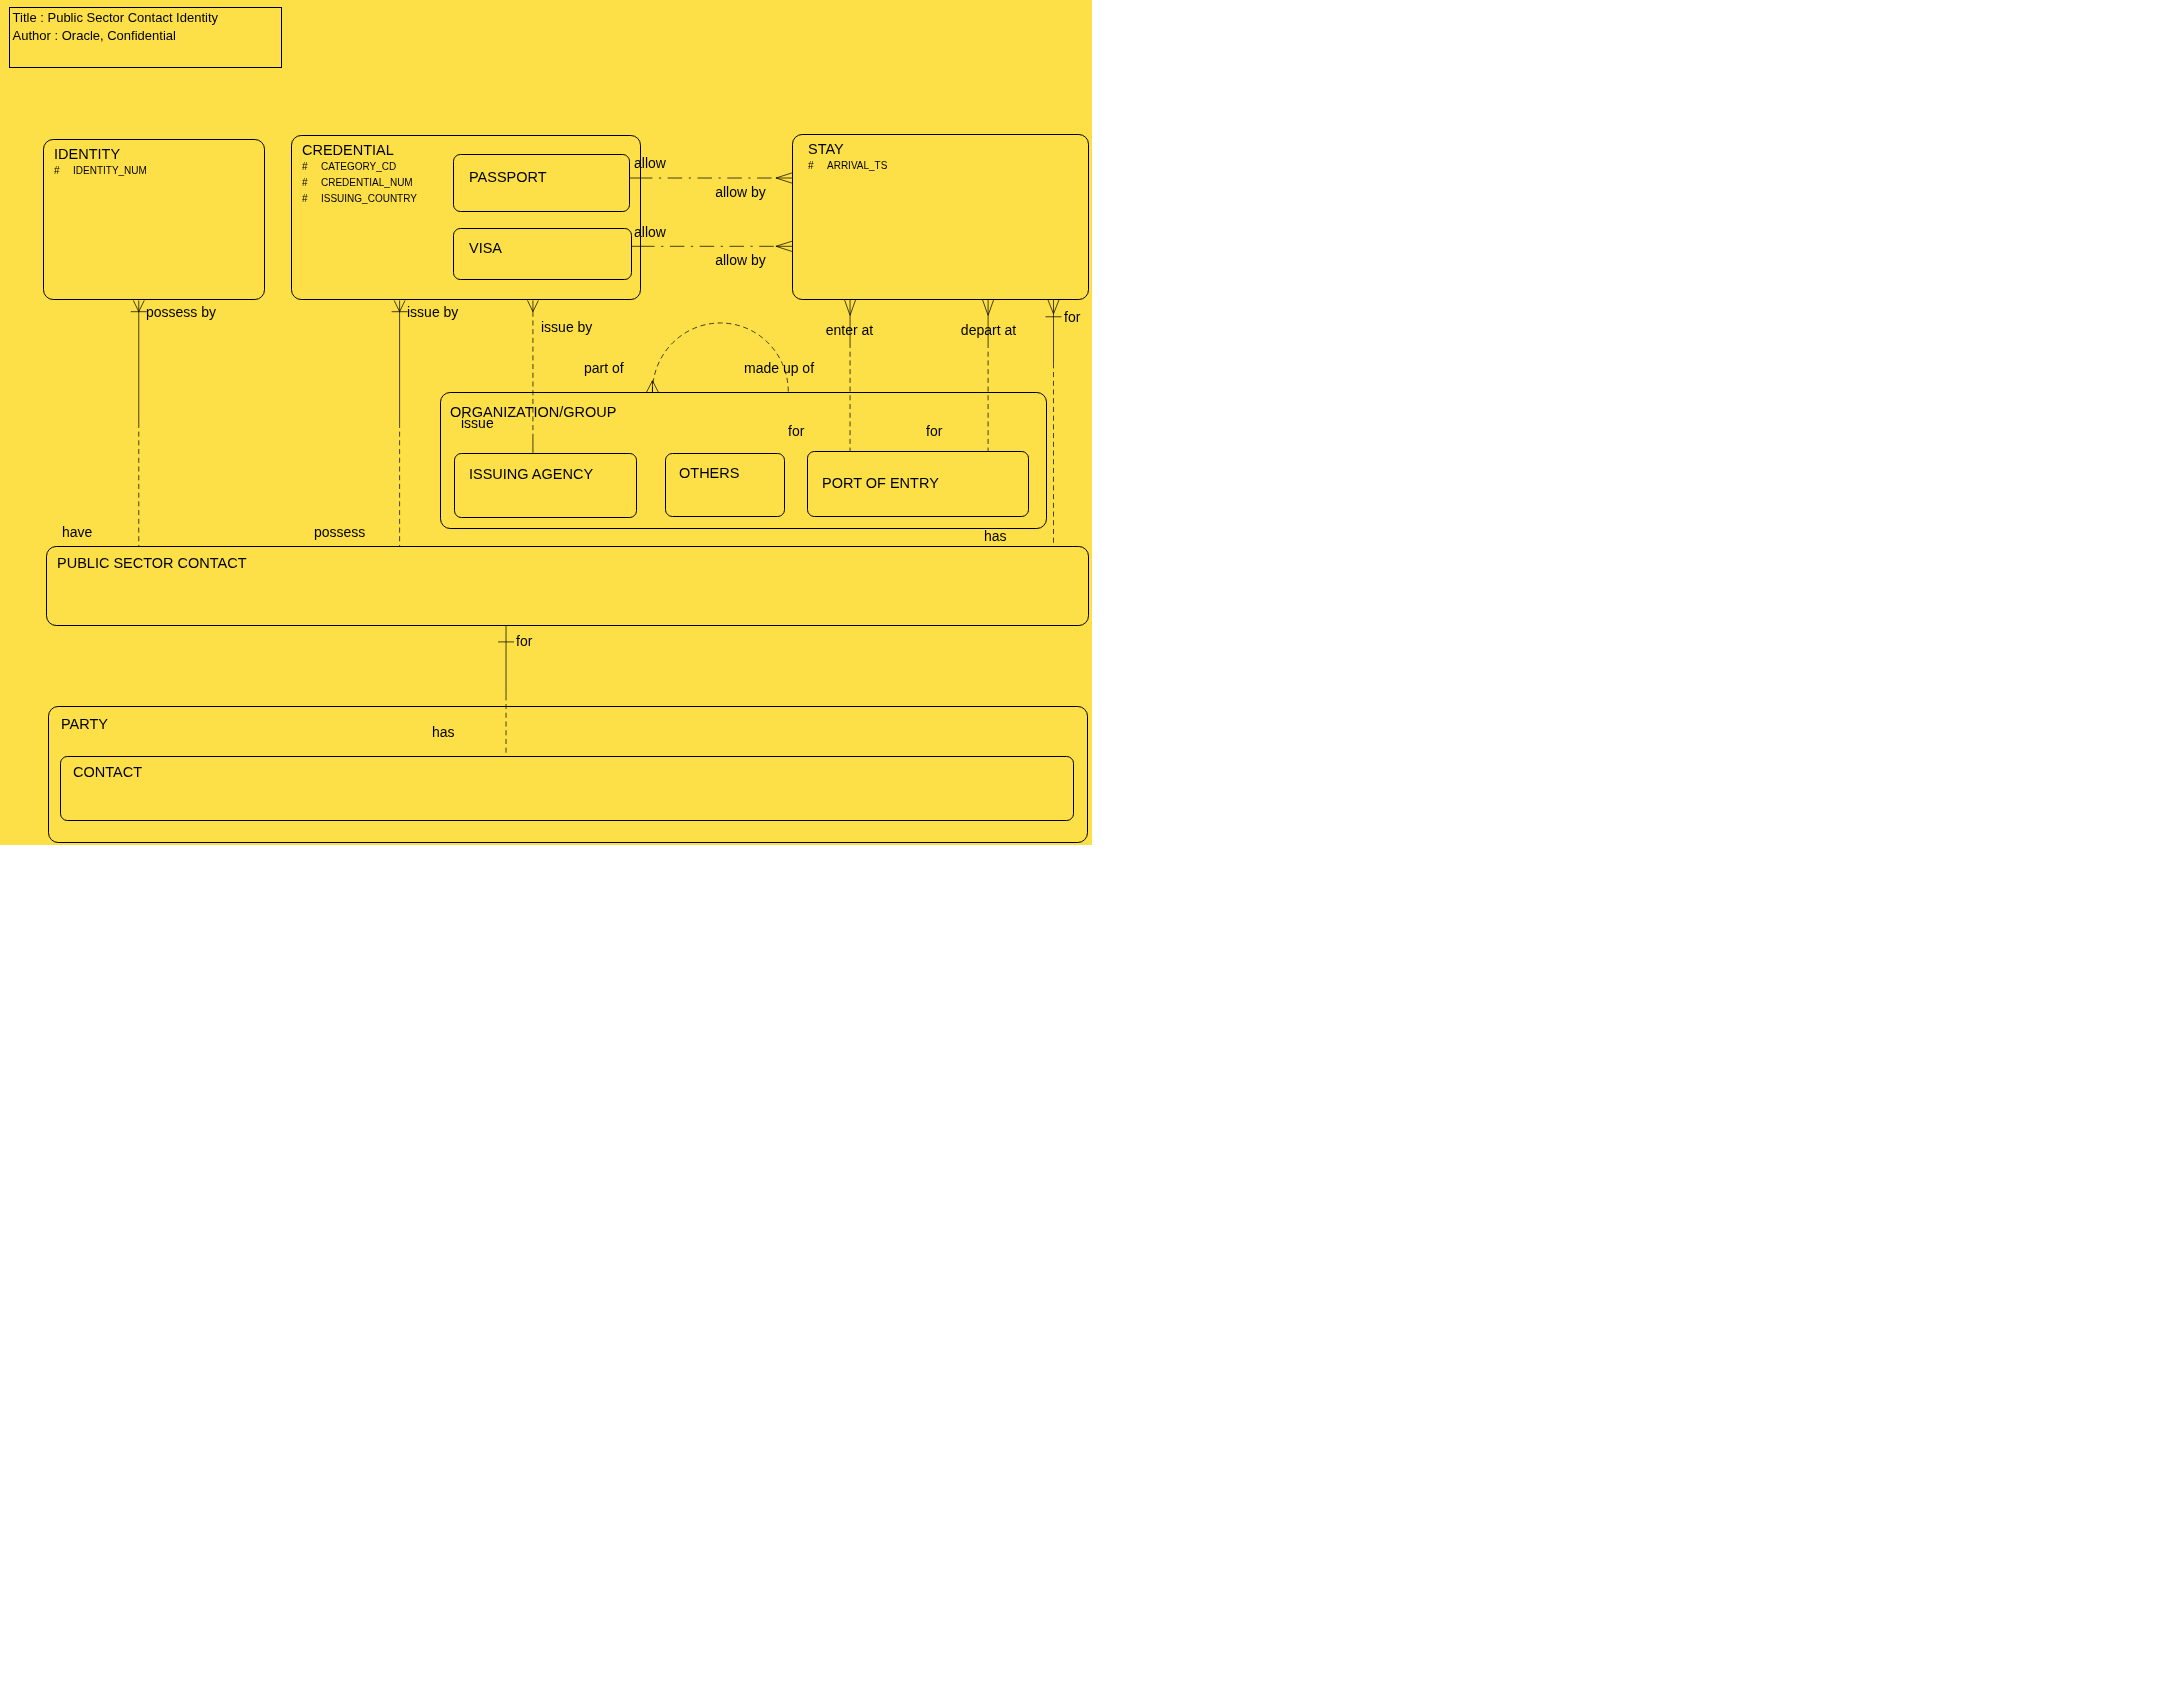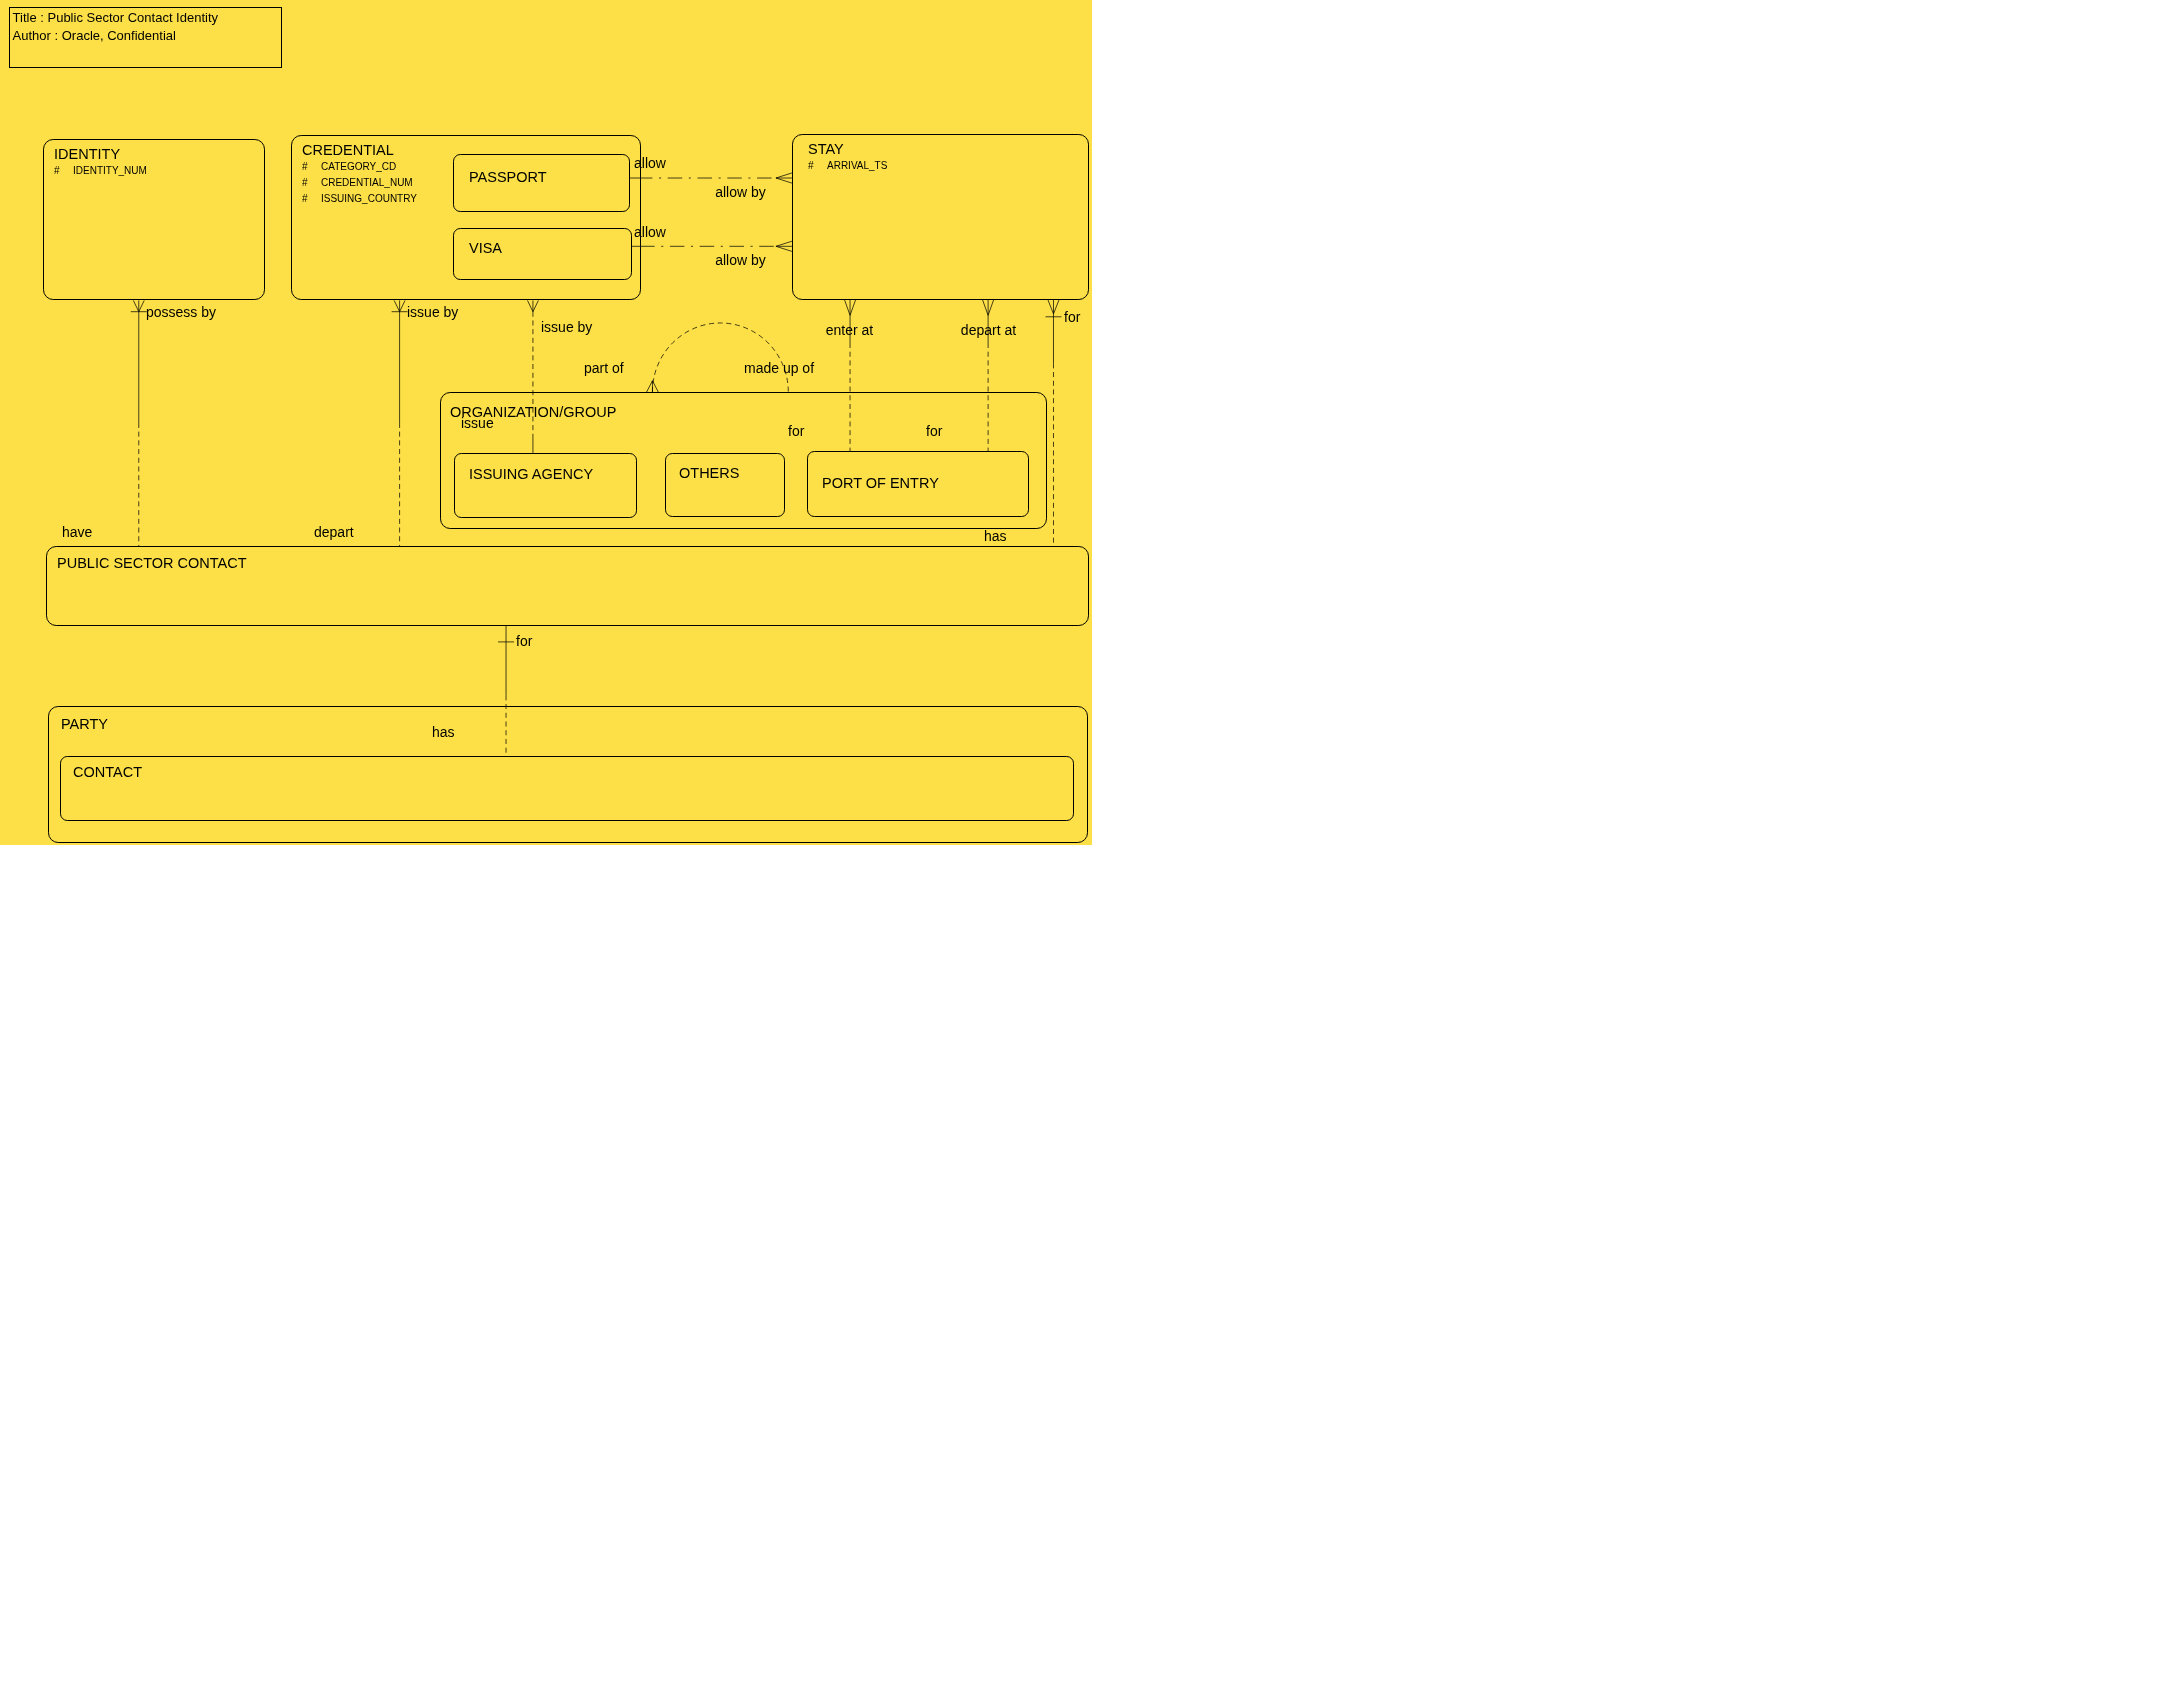--- a/index.html
+++ b/index.html
@@ -185,21 +185,21 @@
   <div class="box entity" style="left:48px; top:706px; width:1040px; height:137px;"></div>
   <div class="ename" style="left:61px; top:716px;">PARTY</div>
 
   <div class="box subtype" style="left:60px; top:756px; width:1014px; height:65px;"></div>
   <div class="ename" style="left:73px; top:764px;">CONTACT</div>
 
   <div class="rlabel" style="left:146px; top:305px;">possess by</div>
   <div class="rlabel r-right" style="left:62px; top:525px; width:58px;">have</div>
 
   <div class="rlabel" style="left:407px; top:305px;">issue by</div>
-  <div class="rlabel r-right" style="left:314px; top:525px; width:65px;">depart</div>
+  <div class="rlabel r-right" style="left:314px; top:525px; width:65px;">possess</div>
 
   <div class="rlabel" style="left:541px; top:320px;">issue by</div>
   <div class="rlabel r-right" style="left:461px; top:416px; width:58px;">issue</div>
 
   <div class="rlabel" style="left:634px; top:156px;">allow</div>
   <div class="rlabel r-center" style="left:697px; top:185px; width:87px;">allow by</div>
 
   <div class="rlabel" style="left:634px; top:225px;">allow</div>
   <div class="rlabel r-center" style="left:697px; top:253px; width:87px;">allow by</div>
 

